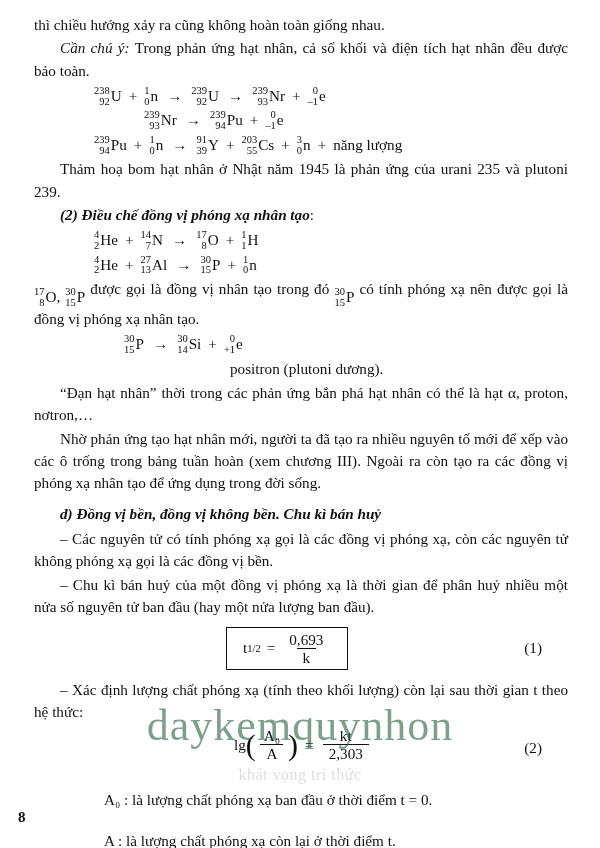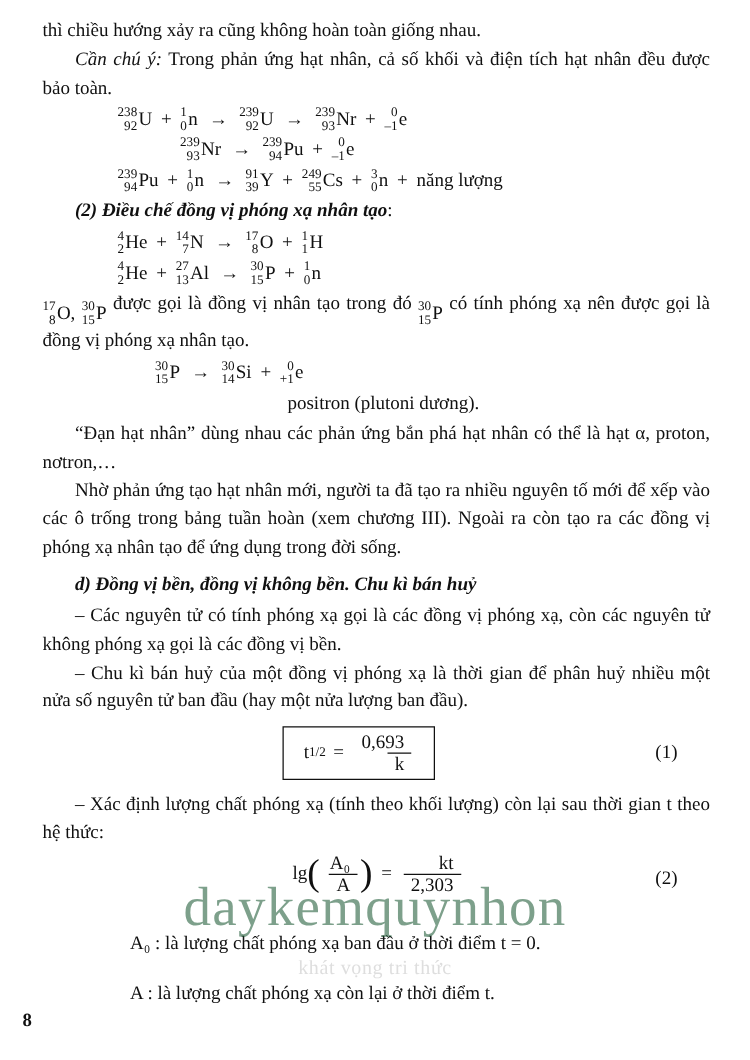--- a/index.html
+++ b/index.html
@@ -87,21 +87,21 @@
     border: 1.4px solid #101010;
     padding: 3px 16px 3px 16px;
     display: flex;
     align-items: center;
     font-size: 15.2px;
     background: transparent;
   }
   .frac {
     display: inline-flex;
     flex-direction: column;
-    align-items: flex-end;
+    align-items: center;
     margin: 0 2px;
     line-height: 1.12;
     vertical-align: middle;
   }
   .frac .num { padding: 0 6px; }
   .frac .den { padding: 0 6px; border-top: 1.3px solid #101010; }
   .sub { font-size: 10.5px; vertical-align: sub; }
   .eqno {
     position: absolute;
     right: 26px;
@@ -268,37 +268,38 @@
       <span class="term">
           <span class="nuc">
             <span>91</span>
             <span>39</span>
           </span>
           <span class="sym">Y</span>
         </span>
       <span class="op">+</span>
       <span class="term">
           <span class="nuc">
-            <span>249</span>
+            <span>203</span>
             <span>55</span>
           </span>
           <span class="sym">Cs</span>
         </span>
       <span class="op">+</span>
       <span class="term">
           <span class="nuc">
             <span>3</span>
             <span>0</span>
           </span>
           <span class="sym">n</span>
         </span>
       <span class="op">+</span>
       <span class="sym">năng lượng</span>
     </div>
 
+    <p class="indent">Thảm hoạ bom hạt nhân ở Nhật năm 1945 là phản ứng của urani 235 và plutoni 239.</p>
 
     <p class="indent"><span class="bolditalic">(2) Điều chế đồng vị phóng xạ nhân tạo</span><span>:</span></p>
 
     <div class="eqline c4">
       <span class="term">
           <span class="nuc">
             <span>4</span>
             <span>2</span>
           </span>
           <span class="sym">He</span>
@@ -408,21 +409,21 @@
           <span class="nuc">
             <span>0</span>
             <span>+1</span>
           </span>
           <span class="sym">e</span>
         </span>
     </div>
 
     <p class="note-pos">positron (plutoni dương).</p>
 
-    <p class="indent">“Đạn hạt nhân” dùng nhau các phản ứng bắn phá hạt nhân có thể là hạt α, proton, nơtron,…</p>
+    <p class="indent">“Đạn hạt nhân” thời trong các phản ứng bắn phá hạt nhân có thể là hạt α, proton, nơtron,…</p>
 
     <p class="indent">Nhờ phản ứng tạo hạt nhân mới, người ta đã tạo ra nhiều nguyên tố mới để xếp vào các ô trống trong bảng tuần hoàn (xem chương III). Ngoài ra còn tạo ra các đồng vị phóng xạ nhân tạo để ứng dụng trong đời sống.</p>
 
     <p class="indent bolditalic" style="margin-top:8px;margin-bottom:3px;">d) Đồng vị bền, đồng vị không bền. Chu kì bán huỷ</p>
 
     <p class="indent">– Các nguyên tử có tính phóng xạ gọi là các đồng vị phóng xạ, còn các nguyên tử không phóng xạ gọi là các đồng vị bền.</p>
 
     <p class="indent">– Chu kì bán huỷ của một đồng vị phóng xạ là thời gian để phân huỷ nhiều một nửa số nguyên tử ban đầu (hay một nửa lượng ban đầu).</p>
 
 

